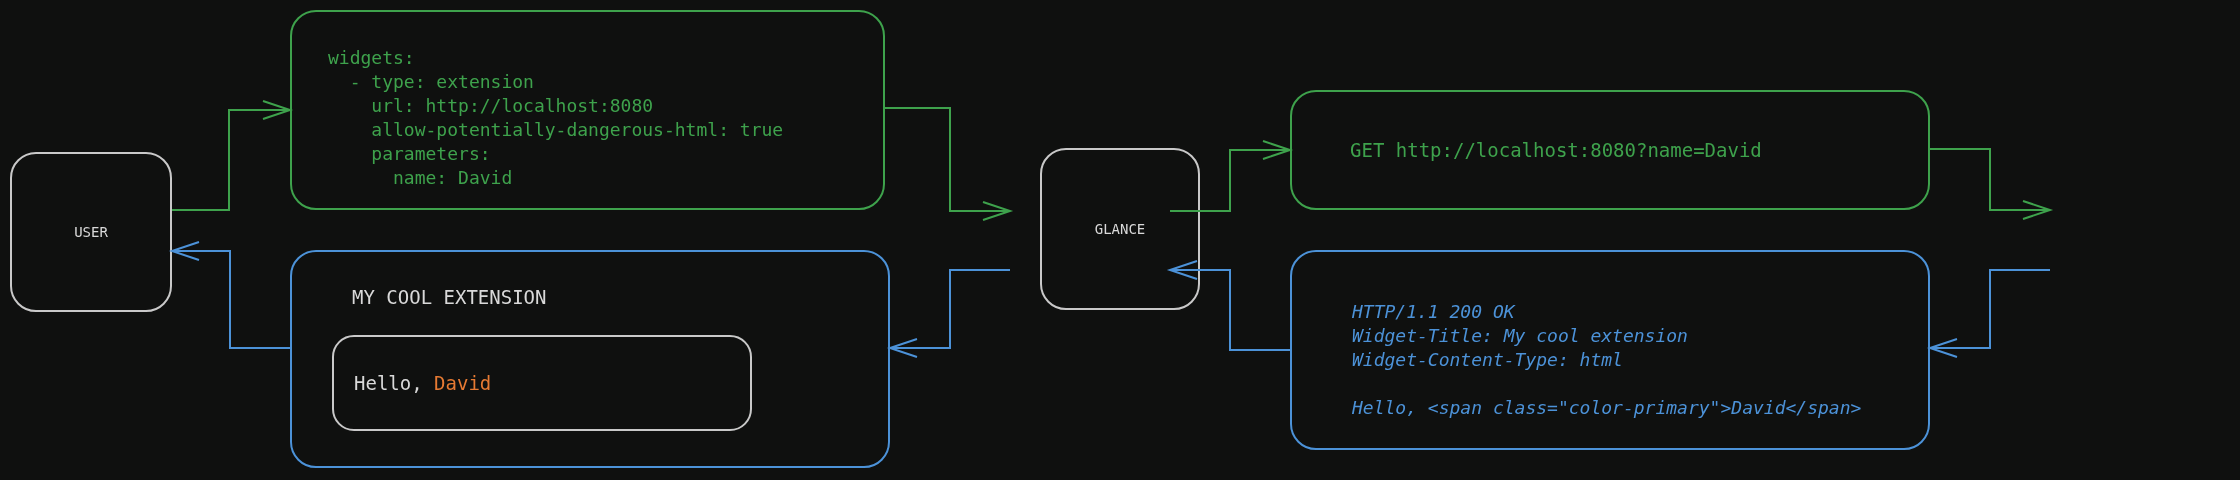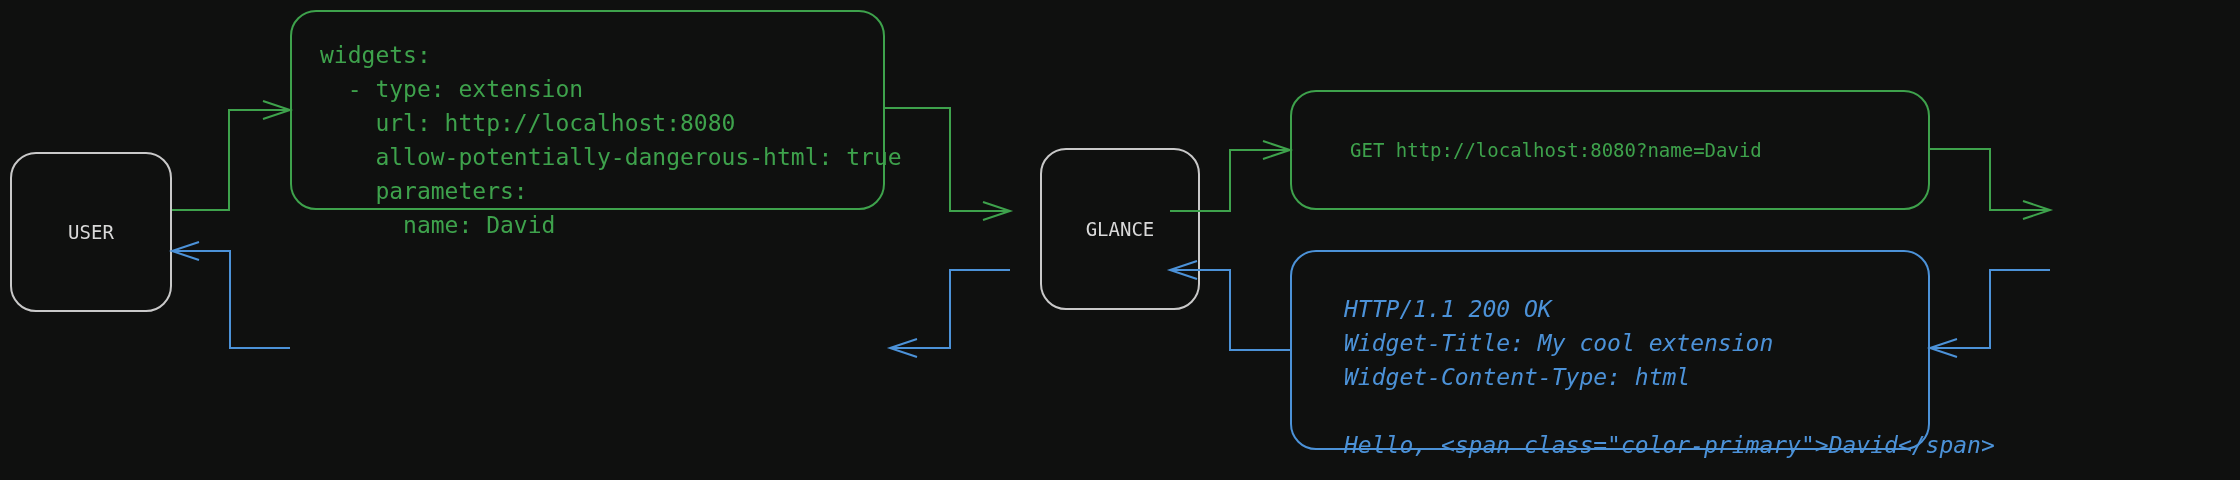--- a/index.html
+++ b/index.html
@@ -10,40 +10,40 @@
     font-family:"DejaVu Sans Mono","Liberation Mono",monospace;
     overflow:hidden;
   }
   
   .node{
     position:absolute;
     border:2px solid var(--c-node_border,#c9c9c9);
     border-radius:26px;
     display:flex;align-items:center;justify-content:center;
     color:var(--c-node_text,#d9d9d9);
-    font-size:19px;letter-spacing:0;
+    font-size:14px;letter-spacing:0;
     background:transparent;
     box-sizing:border-box;
   }
   .node-user{left:10px;top:152px;width:162px;height:160px;}
   .node-glance{left:1040px;top:148px;width:160px;height:162px;}
   .node-extension{left:2050px;top:148px;width:180px;height:160px;}
   
   .msgbox{
     position:absolute;border-radius:26px;box-sizing:border-box;background:transparent;
   }
   .msgbox.green{border:2px solid var(--c-green,#3ea24c);}
   .msgbox.blue{border:2px solid var(--c-blue,#4c92d8);}
   .box-config{left:290px;top:10px;width:595px;height:200px;}
   .box-request{left:1290px;top:90px;width:640px;height:120px;display:flex;align-items:center;}
   .box-response{left:1290px;top:250px;width:640px;height:200px;}
   .box-preview{left:290px;top:250px;width:600px;height:218px;}
   pre.code{
-    margin:0;font-family:inherit;
-    font-size:23px;line-height:34px;
+    margin:8px;font-family:inherit;
+    font-size:18px;line-height:24px;
   }
   .green-text{color:var(--c-green,#3ea24c);margin-left:6px;}
   .blue-text{color:var(--c-blue,#4c92d8);}
   .box-config pre{position:absolute;left:28px;top:26px;}
   .box-request .line{padding-left:52px;font-size:19px;}
   .box-response pre{position:absolute;left:52px;top:40px;font-style:italic;}
   
   .preview-title{
     position:absolute;left:60px;top:34px;
     color:var(--c-node_text,#d9d9d9);font-size:19px;
@@ -88,20 +88,26 @@
   </div>
 
   <div class="msgbox blue box-response">
     <pre class="code blue-text">HTTP/1.1 200 OK
 Widget-Title: My cool extension
 Widget-Content-Type: html
 
 Hello, &lt;span class="color-primary"&gt;David&lt;/span&gt;</pre>
   </div>
 
+  <div class="msgbox blue box-preview">
+    <div class="preview-title">MY COOL EXTENSION</div>
+    <div class="inner-box">
+      <div class="txt"><span>Hello, </span><span class="orange-text">David</span></div>
+    </div>
+  </div>
 
   <svg class="wires" width="2240" height="480" viewBox="0 0 2240 480">
 
     <path class="wire g" d="M172,210 H229 V110 H288"></path>
     <polyline class="wire g" points="263,101 290,110 263,119"></polyline>
     <path class="wire g" d="M885,108 H950 V211 H1008"></path>
     <polyline class="wire g" points="983,202 1010,211 983,220"></polyline>
     <path class="wire g" d="M1170,211 H1230 V150 H1288"></path>
     <polyline class="wire g" points="1263,141 1290,150 1263,159"></polyline>
     <path class="wire g" d="M1930,149 H1990 V210 H2048"></path>

